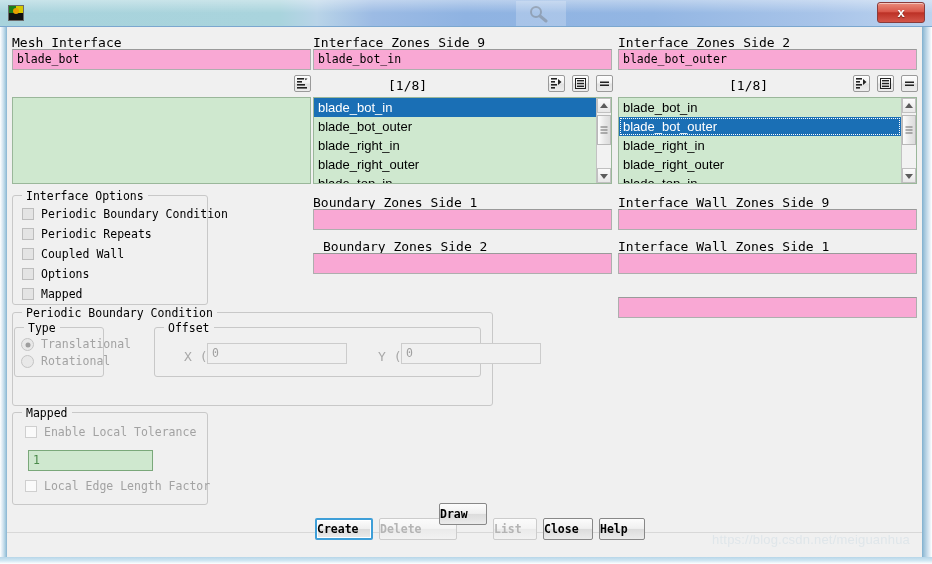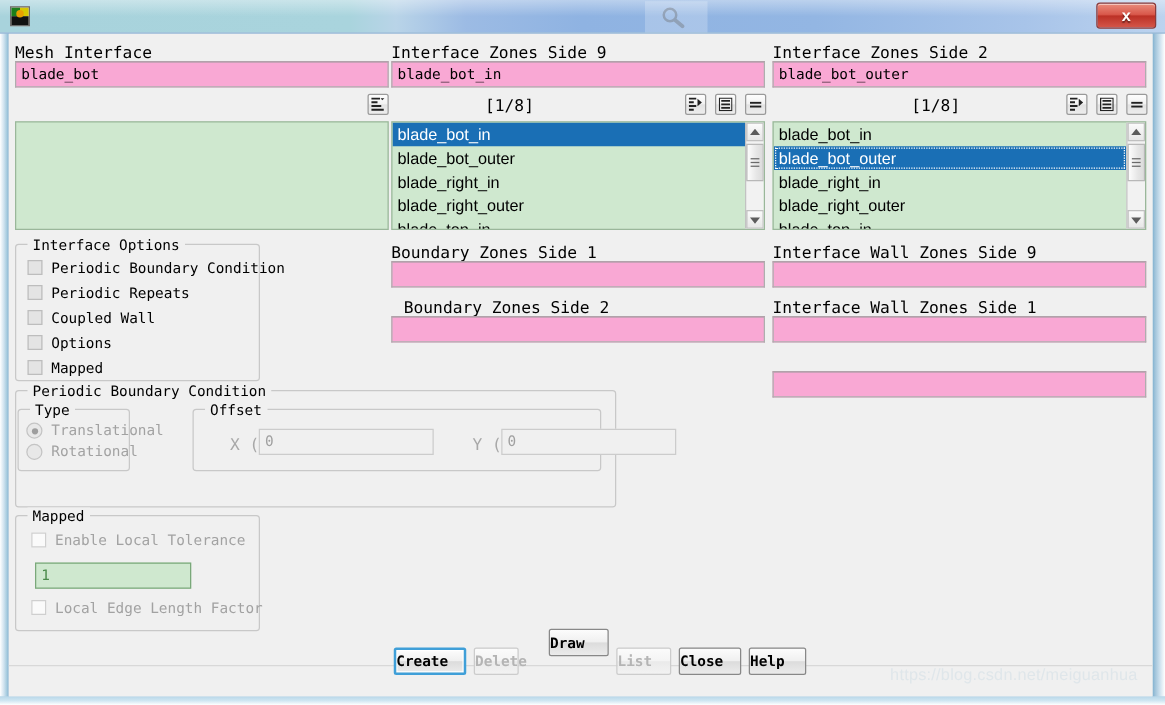--- a/index.html
+++ b/index.html
@@ -616,21 +616,21 @@
 
       <div class="cbrow" style="left:12px; top:66px;">
         <span class="cbox light"></span>
         <span class="cbtext dim">Local Edge Length Factor</span>
       </div>
     </div>
 
     <div class="hairline" style="left:0px; top:505px; width:915px; height:1px;"></div>
 
     <div class="btn focus" style="left:308px; top:491px; width:58px;">Create</div>
-    <div class="btn disabled" style="left:372px; top:491px; width:36px;">Delete</div>
+    <div class="btn disabled" style="left:372px; top:491px; width:78px;">Delete</div>
     <div class="btn" style="left:432px; top:476px; width:48px;">Draw</div>
     <div class="btn disabled" style="left:486px; top:491px; width:44px;">List</div>
     <div class="btn" style="left:536px; top:491px; width:50px;">Close</div>
     <div class="btn" style="left:592px; top:491px; width:46px;">Help</div>
 
     <div class="watermark">https://blog.csdn.net/meiguanhua</div>
   </div>
 </div>
 
 </body></html>

